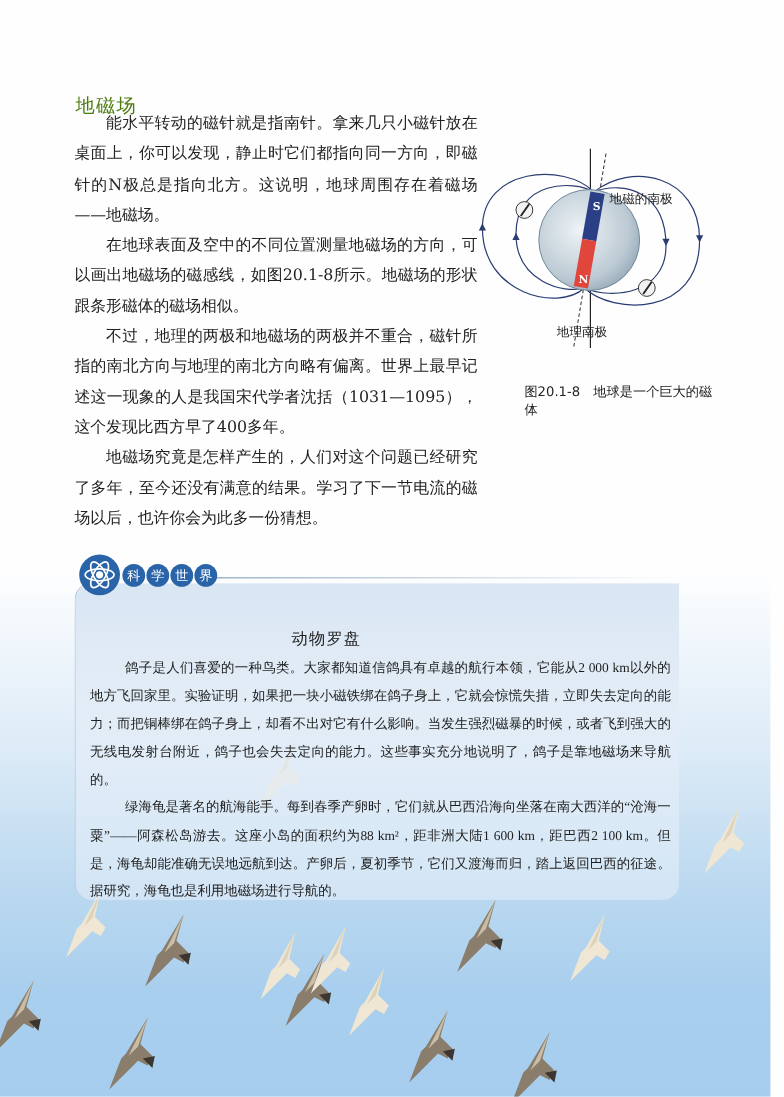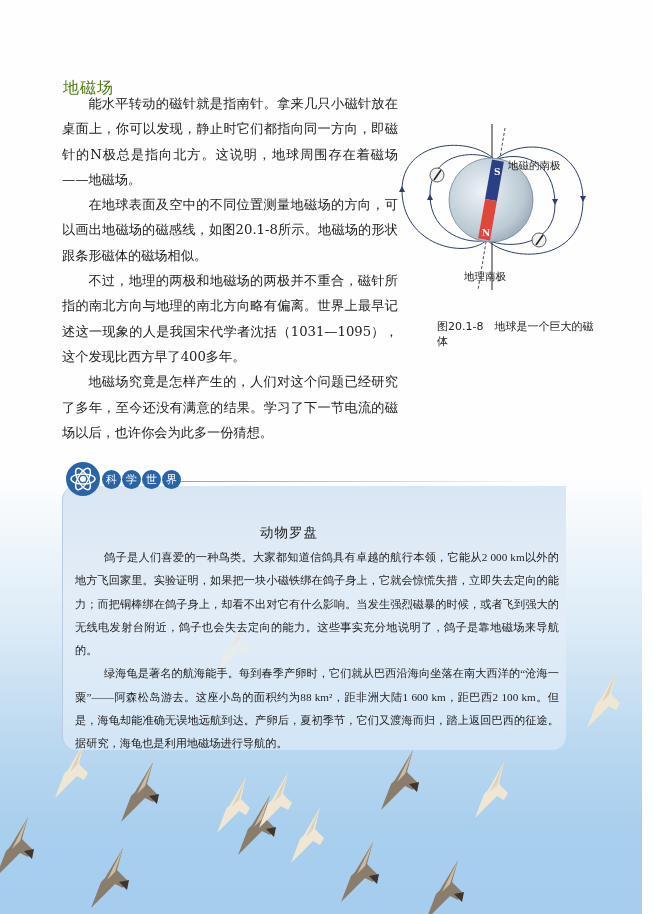--- a/index.html
+++ b/index.html
@@ -49,21 +49,21 @@
     background:linear-gradient(to right, #8aa2bd, rgba(180,195,210,0));
   }
   .info-box {
     position:absolute; left:62px; top:486px; width:504px; height:264px;
     border-radius:14px 0 14px 14px;
     background:linear-gradient(to bottom, rgba(214,228,242,0.92) 0%, rgba(226,236,247,0.78) 40%, rgba(230,240,250,0.55) 100%);
     border-left:1px solid #b9cbe0;
   }
   .info-title {
     position:absolute; left:62px; top:524px; width:420px; text-align:center;
-    font-family:"DejaVu Sans", sans-serif; font-size:13.5px; color:#222; letter-spacing:1px;margin-left:17px;
+    font-family:"DejaVu Sans", sans-serif; font-size:13.5px; color:#222; letter-spacing:1px;
   }
   .info-text {
     position:absolute; left:75px; top:546px; width:484px;
     font-size:11.2px; line-height:23.3px; color:#1d1d1d;
     font-family:Liberation Serif, serif;
   }
   .info-text p { text-indent:2.6em; text-align:justify; }
 </style>
 </head>
 <body>

